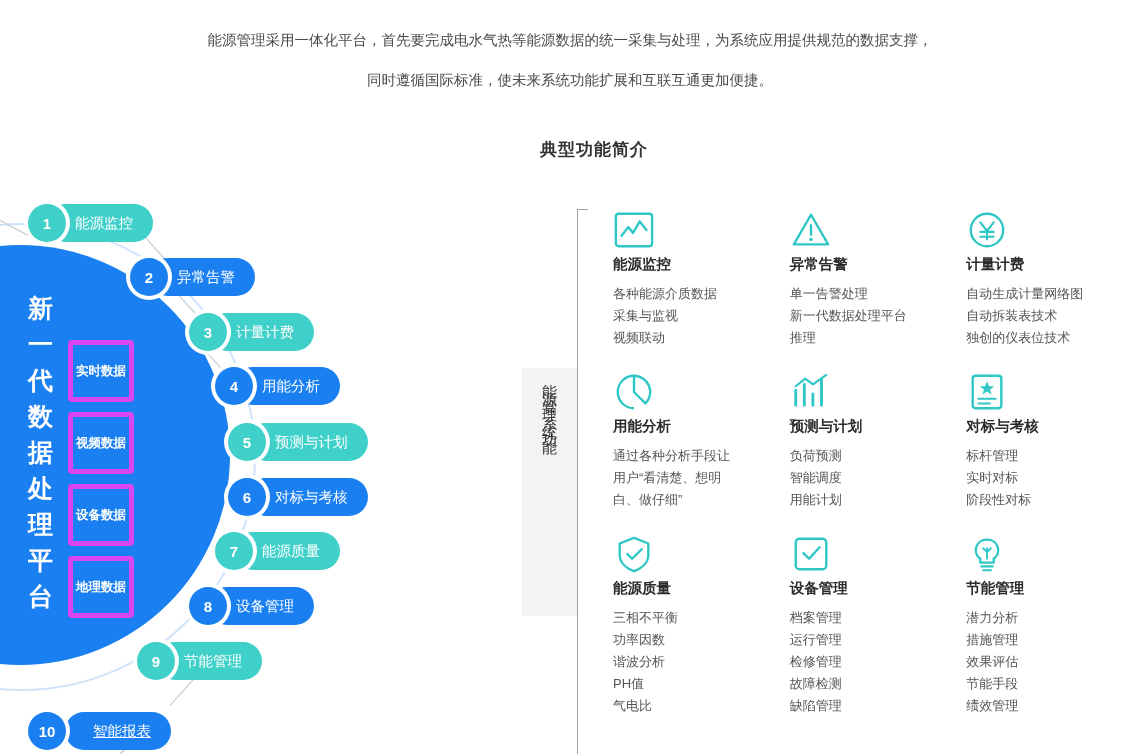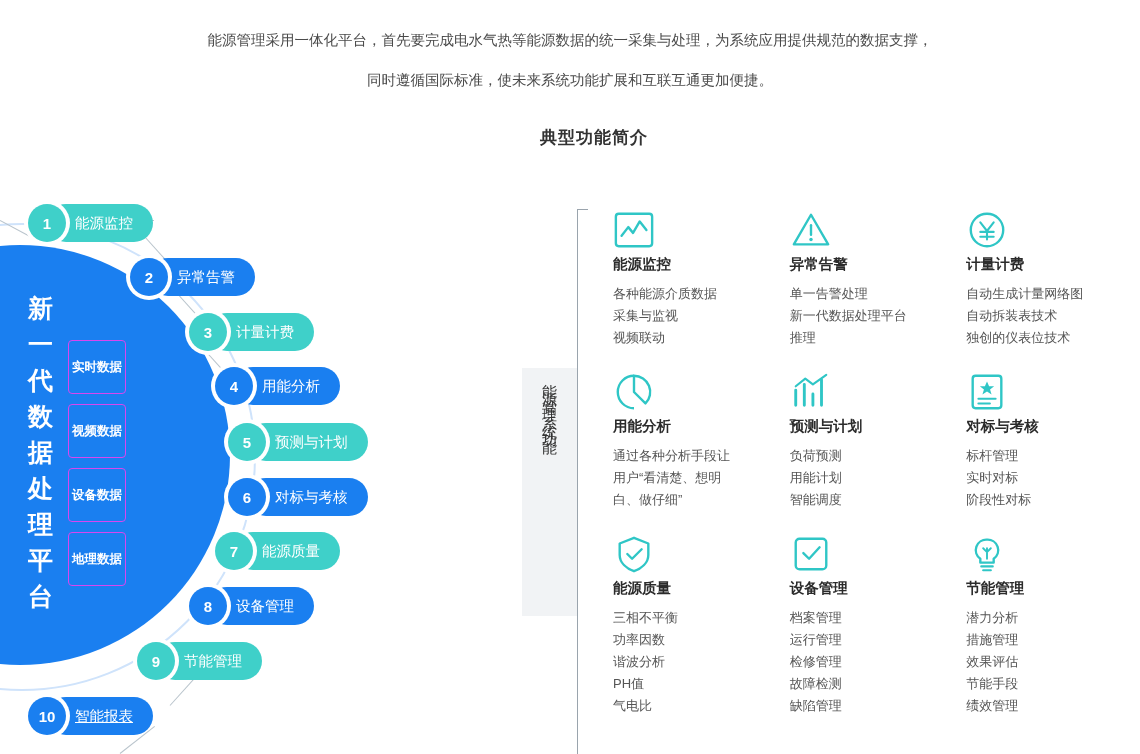--- a/index.html
+++ b/index.html
@@ -17,21 +17,21 @@
     text-align:center;
     padding-top:20px;
     line-height:40px;
     font-size:14.5px;
     color:#4a4a4a;
   }
   .intro div{white-space:nowrap;}
 
   
   .sec-title{
-    position:absolute;left:540px;top:126px;
+    position:absolute;left:540px;top:138px;
     font-size:17px;font-weight:bold;color:#333;
     letter-spacing:1px;
   }
 
   
   .left-wrap{position:absolute;left:0;top:185px;width:520px;height:560px;}
   .ring{
     position:absolute;left:-190px;top:60px;
     width:420px;height:420px;border-radius:50%;
     background:#1a7ff0;
@@ -43,21 +43,21 @@
   }
   .ring-label{
     position:absolute;left:20px;top:105px;
     width:42px;
     color:#fff;font-size:25px;font-weight:bold;
     line-height:36px;text-align:center;
     letter-spacing:1px;
   }
   .chips{position:absolute;left:68px;top:155px;width:58px;}
   .chip{
-    width:56px;height:52px;border:1px solid #d946ef;border-radius:4px;
+    width:56px;height:52px;border:5px solid #d946ef;border-radius:4px;
     color:#fff;font-size:12.5px;font-weight:bold;
     display:flex;flex-direction:column;align-items:center;justify-content:center;
     line-height:17px;margin-bottom:10px;
     background:transparent;
   }
 
   
   .pill-row{position:absolute;height:44px;display:flex;align-items:center;}
   .num{
     width:38px;height:38px;border-radius:50%;
@@ -170,21 +170,21 @@
     <div class="pill" style="background:#3fd0c9;">能源质量</div>
   </div>
   <div class="pill-row" style="left:189px;top:399px;">
     <div class="num" style="background:#1a7ff0;">8</div>
     <div class="pill" style="background:#1a7ff0;">设备管理</div>
   </div>
   <div class="pill-row" style="left:137px;top:454px;">
     <div class="num" style="background:#3fd0c9;">9</div>
     <div class="pill" style="background:#3fd0c9;">节能管理</div>
   </div>
-  <div class="pill-row" style="left:28px;top:509px;">
+  <div class="pill-row" style="left:28px;top:524px;gap:18px;">
     <div class="num" style="background:#1a7ff0;">10</div>
     <div class="pill" style="background:#1a7ff0;text-decoration:underline;">智能报表</div>
   </div>
 </div>
 
 <div class="bracket"></div>
 <div class="vert-band"></div>
 <div class="vert-text">
   <span style="writing-mode:vertical-rl;display:inline-block;letter-spacing:8px;">能源管理系统功能</span>
 </div>
@@ -248,22 +248,22 @@
     </div>
     <div class="fcell">
       <div class="ficon">
         <svg width="42" height="42" viewBox="0 0 44 44">
             <path d="M6 36 V20 M15 36 V14 M24 36 V24 M33 36 V9" stroke="#2fc6c6" stroke-width="3" stroke-linecap="round"></path>
             <polyline points="6,16 16,8 24,14 38,4" fill="none" stroke="#2fc6c6" stroke-width="2.2" stroke-linecap="round" stroke-linejoin="round"></polyline>
           </svg>
       </div>
       <div class="ftitle">预测与计划</div>
       <div class="fline">负荷预测</div>
+      <div class="fline">智能调度</div>
       <div class="fline">用能计划</div>
-      <div class="fline">智能调度</div>
     </div>
     <div class="fcell">
       <div class="ficon">
         <svg width="42" height="42" viewBox="0 0 44 44">
             <rect x="7" y="5" width="30" height="34" rx="3" fill="none" stroke="#2fc6c6" stroke-width="2.5"></rect>
             <polygon points="22,11 24.2,16 29.5,16 25.2,19.3 26.8,24.5 22,21.4 17.2,24.5 18.8,19.3 14.5,16 19.8,16" fill="#2fc6c6"></polygon>
             <line x1="13" y1="29" x2="31" y2="29" stroke="#2fc6c6" stroke-width="2.2" stroke-linecap="round"></line>
             <line x1="13" y1="34" x2="25" y2="34" stroke="#2fc6c6" stroke-width="2.2" stroke-linecap="round"></line>
           </svg>
       </div>

